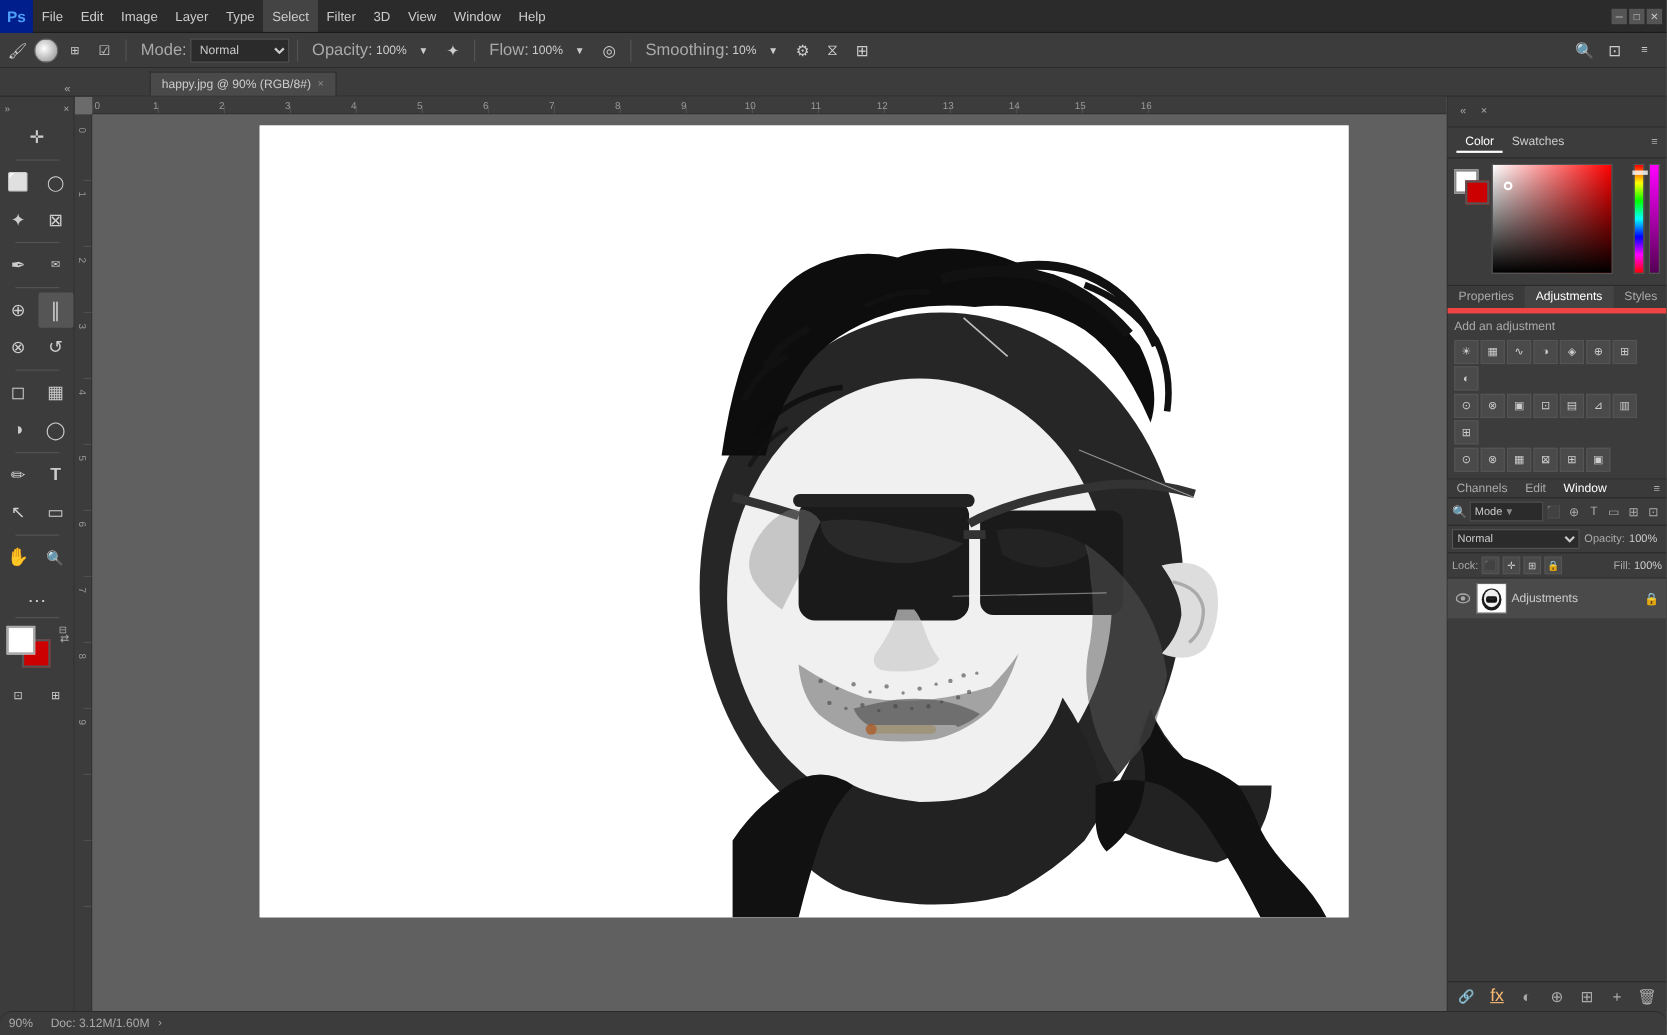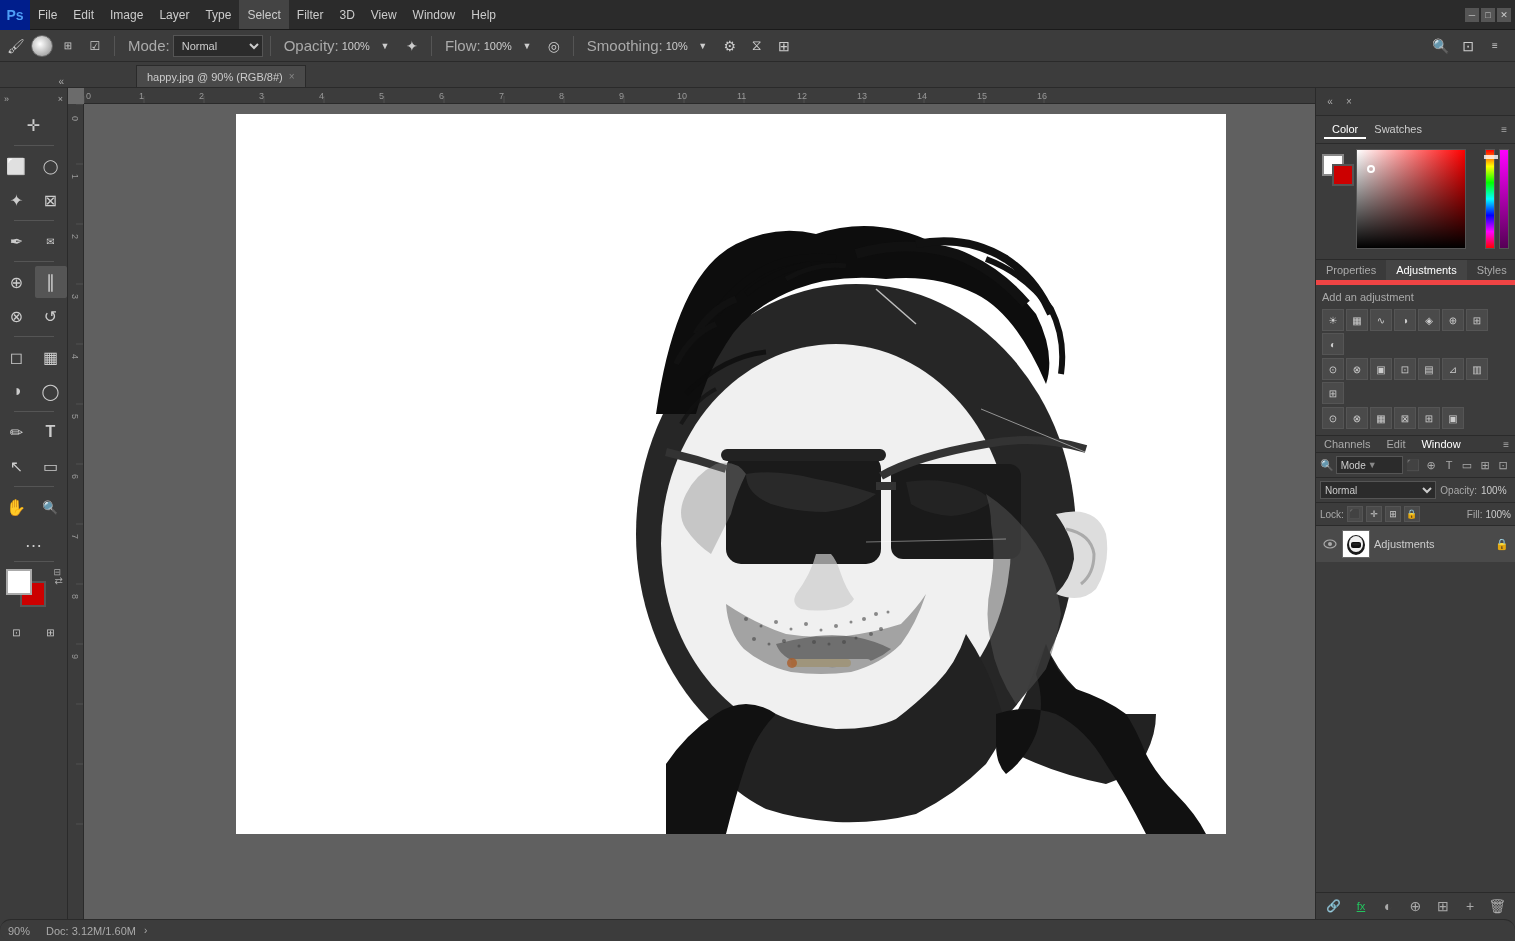--- a/index.html
+++ b/index.html
@@ -543,21 +543,21 @@
           </svg>
         </div>
         <span class="layer-name">Adjustments</span>
         <span class="layer-lock">🔒</span>
       </div>
 
       <div style="flex:1;"></div>
 
       <div style="display:flex;align-items:center;justify-content:space-around;padding:4px;border-top:1px solid #2a2a2a;">
         <div style="width:18px;height:18px;display:flex;align-items:center;justify-content:center;color:#aaa;font-size:12px;cursor:pointer;">🔗</div>
-        <div style="width:18px;height:18px;display:flex;align-items:center;justify-content:center;color:#22c55e;font-size:11px;cursor:pointer;text-decoration:underline;">fx</div>
+        <div style="width:18px;height:18px;display:flex;align-items:center;justify-content:center;color:#fdba74;font-size:16px;cursor:pointer;text-decoration:underline;">fx</div>
         <div style="width:18px;height:18px;display:flex;align-items:center;justify-content:center;color:#aaa;font-size:14px;cursor:pointer;">◐</div>
         <div style="width:18px;height:18px;display:flex;align-items:center;justify-content:center;color:#aaa;font-size:14px;cursor:pointer;">⊕</div>
         <div style="width:18px;height:18px;display:flex;align-items:center;justify-content:center;color:#aaa;font-size:14px;cursor:pointer;">⊞</div>
         <div style="width:18px;height:18px;display:flex;align-items:center;justify-content:center;color:#aaa;font-size:14px;cursor:pointer;">+</div>
         <div style="width:18px;height:18px;display:flex;align-items:center;justify-content:center;color:#aaa;font-size:14px;cursor:pointer;">🗑</div>
       </div>
     </div>
 
   </div>
 </div>

